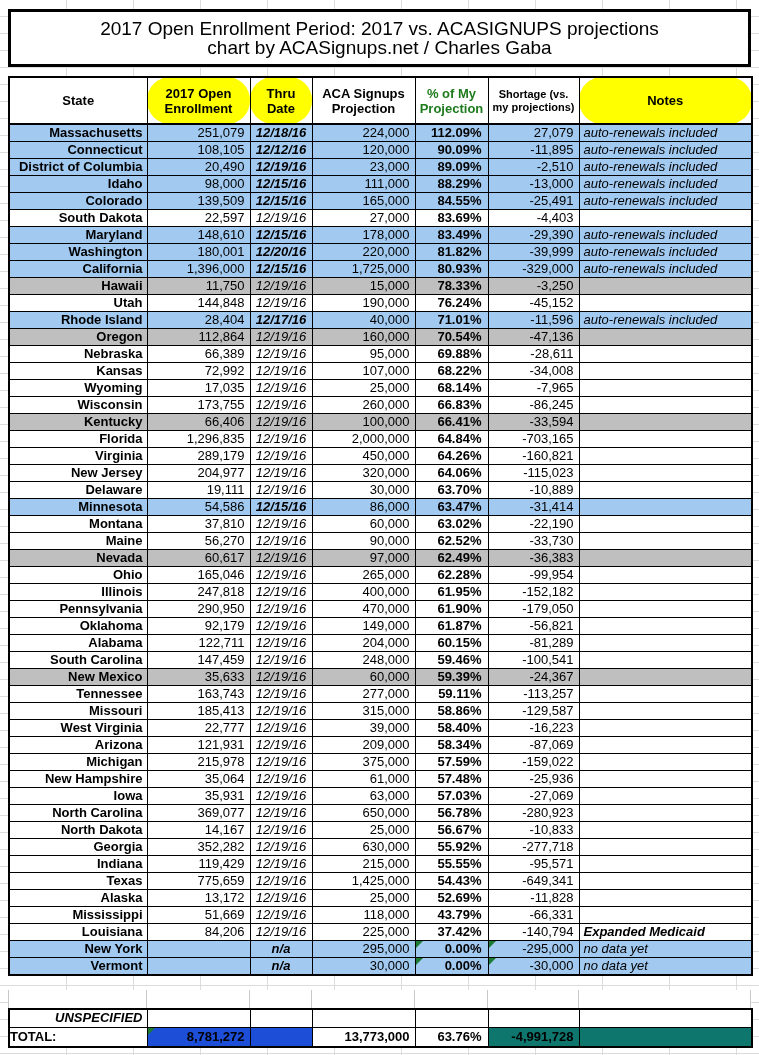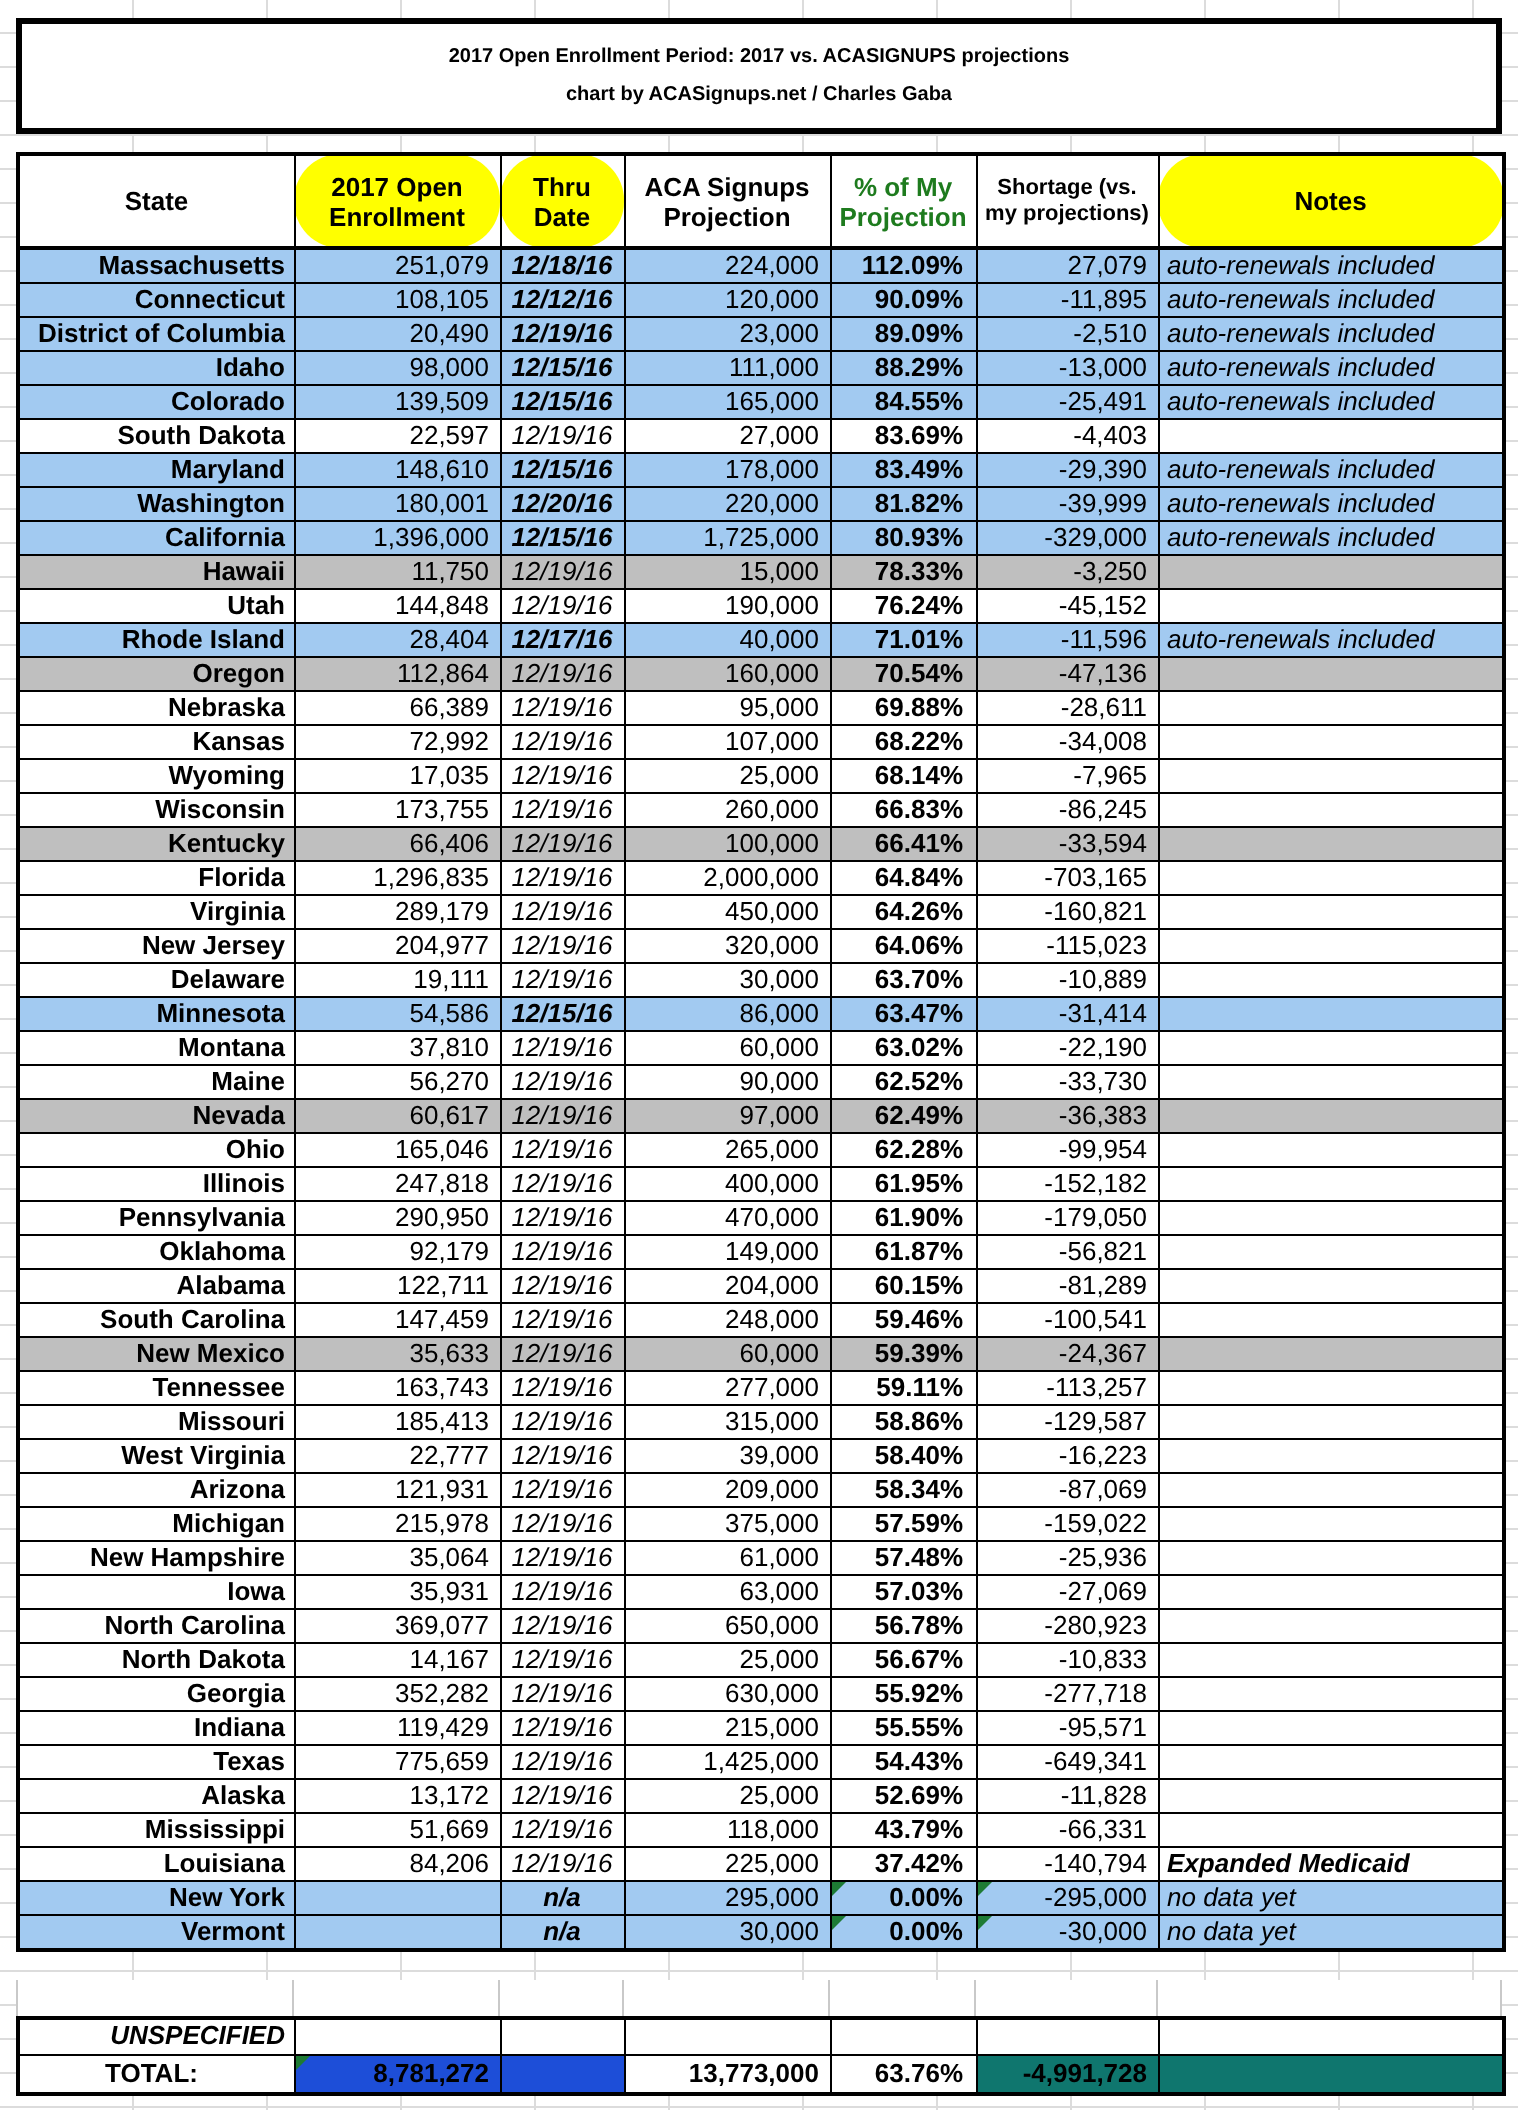--- a/index.html
+++ b/index.html
@@ -9,21 +9,21 @@
     background-color:#fff;
     background-image:
       repeating-linear-gradient(to bottom, transparent 0 16px, #dcdcdc 16px 17px),
       repeating-linear-gradient(to right, transparent 0 66px, #dcdcdc 66px 67px);
   }
   #title-box{
     position:absolute;left:8px;top:9px;width:743px;height:58px;box-sizing:border-box;
     border:3px solid #000;background:#fff;display:flex;flex-direction:column;
     align-items:center;justify-content:center;text-align:center;
   }
-  #title-box .t-line{font-weight:bold;font-size:10px;line-height:19px;}
+  #title-box .t-line{font-weight:normal;font-size:19px;line-height:19px;}
   table{border-collapse:collapse;table-layout:fixed;background:#fff;}
   #main-table{position:absolute;left:8px;top:76px;width:743px;border:2px solid #000;}
   #footer-table{position:absolute;left:8px;top:1008px;width:743px;border:2px solid #000;}
   col.w-state{width:138px;} col.w-enroll{width:103px;} col.w-thru{width:62px;}
   col.w-proj{width:103px;} col.w-pct{width:73px;} col.w-short{width:91px;} col.w-note{width:173px;}
   th,td{border:1px solid #000;overflow:hidden;white-space:nowrap;box-sizing:border-box;}
   thead th{
     height:47px;font-size:13px;font-weight:bold;text-align:center;vertical-align:middle;
     white-space:normal;line-height:15px;border-bottom:2px solid #000;padding:0 2px;border-radius:23px;
   }
@@ -54,21 +54,21 @@
       linear-gradient(#c9c9c9,#c9c9c9),linear-gradient(#c9c9c9,#c9c9c9),
       linear-gradient(#c9c9c9,#c9c9c9),linear-gradient(#c9c9c9,#c9c9c9);
     background-repeat:no-repeat;
     background-size:1px 100%,1px 100%,1px 100%,1px 100%,1px 100%,1px 100%,1px 100%,1px 100%;
     background-position:0 0,138px 0,241px 0,303px 0,406px 0,479px 0,570px 0,742px 0;
   }
   #footer-table td{font-size:13px;}
   tr.unspec-row{height:18px;}
   tr.total-row{height:20px;}
   td.u-label{font-weight:bold;font-style:italic;text-align:right;padding-right:4px;}
-  td.t-label{font-weight:bold;text-align:center;padding-right:5px;}
+  td.t-label{font-weight:bold;text-align:left;padding-right:5px;}
   td.bg-yellow{background:#1d4ed8;}
   td.bg-pink{background:#0f766e;}
   tr.total-row td{font-weight:bold;}
 </style>
 </head>
 <body>
 
 <div id="title-box">
   <div class="t-line">2017 Open Enrollment Period: 2017 vs. ACASIGNUPS projections</div>
   <div class="t-line">chart by ACASignups.net / Charles Gaba</div>

